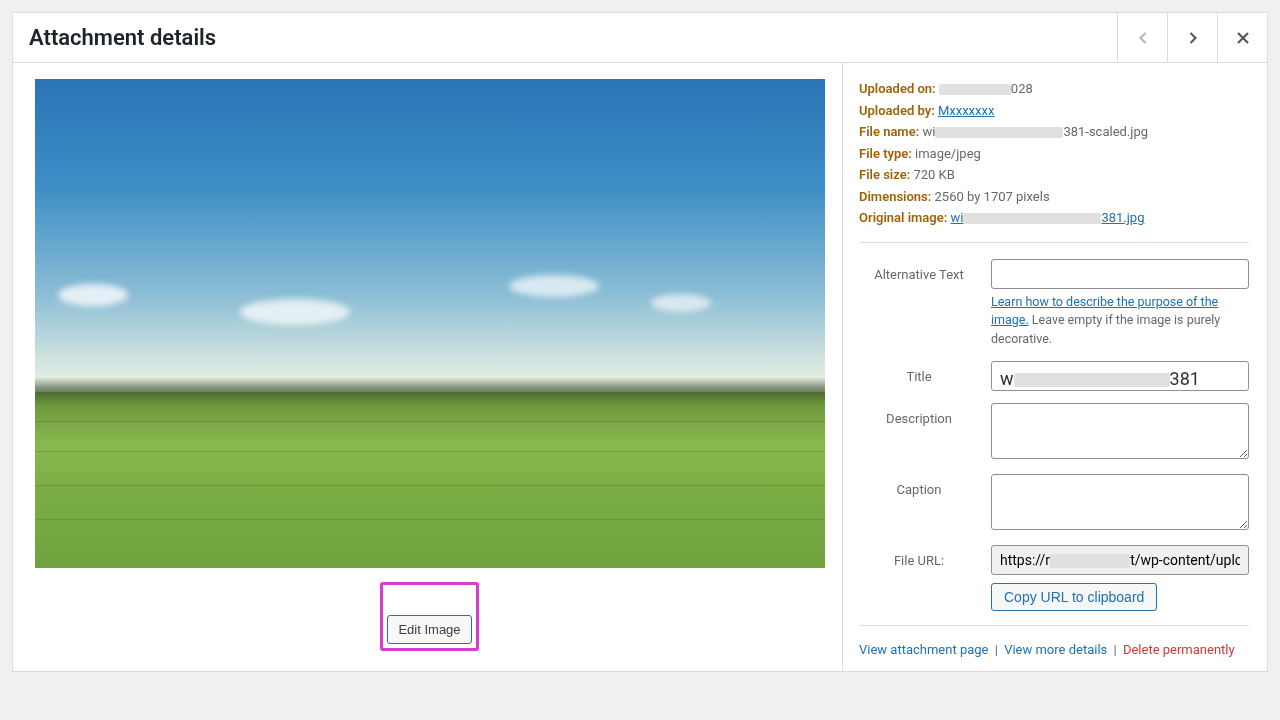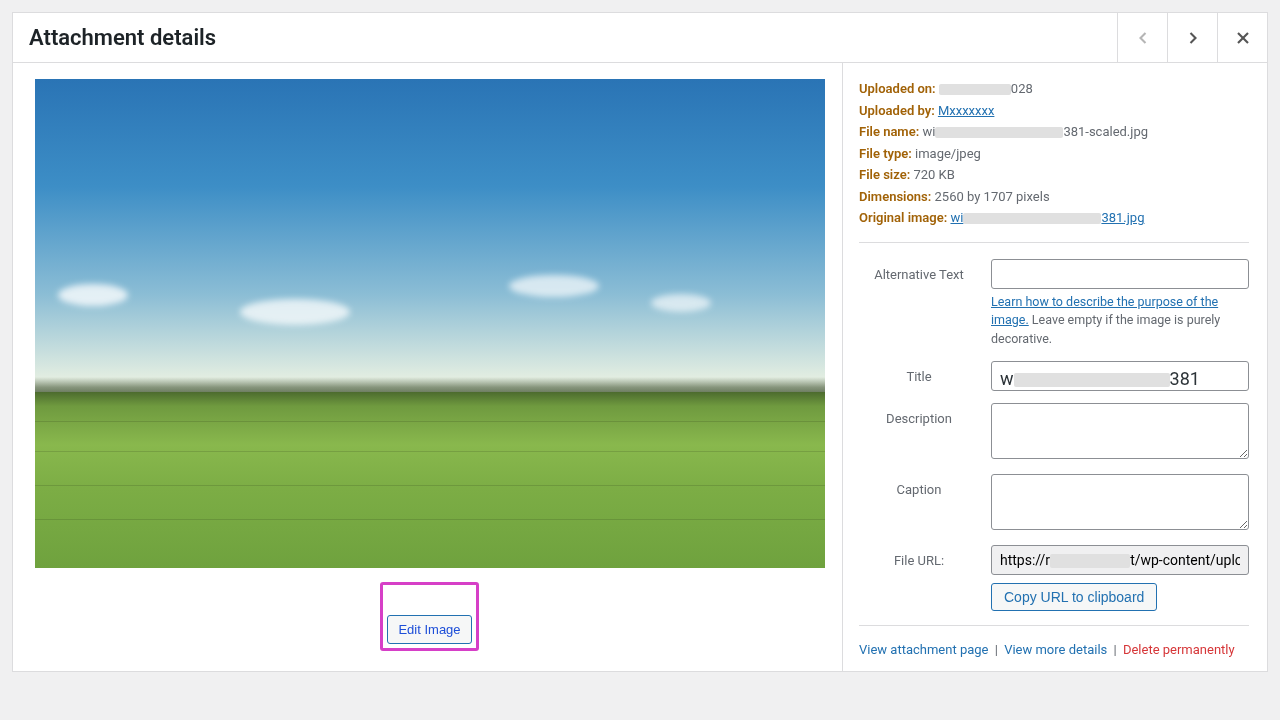--- a/index.html
+++ b/index.html
@@ -120,21 +120,21 @@
 
   .edit-btn-wrap {
     margin-top: 14px;
     border: 3px solid #d63fc7;
     padding: 4px;
     border-radius: 3px;
   }
   .edit-btn {
     border: 1px solid #2271b1;
     background: #f6f7f7;
-    color: #1d4ed8;
+    color: #404040;
     padding: 6px 10px;
     font-size: 13px;
     border-radius: 3px;
     cursor: pointer;
     margin-top: 26px;
   }
 
   .sidebar {
     width: 424px;
     padding: 14px 18px 14px 16px;

